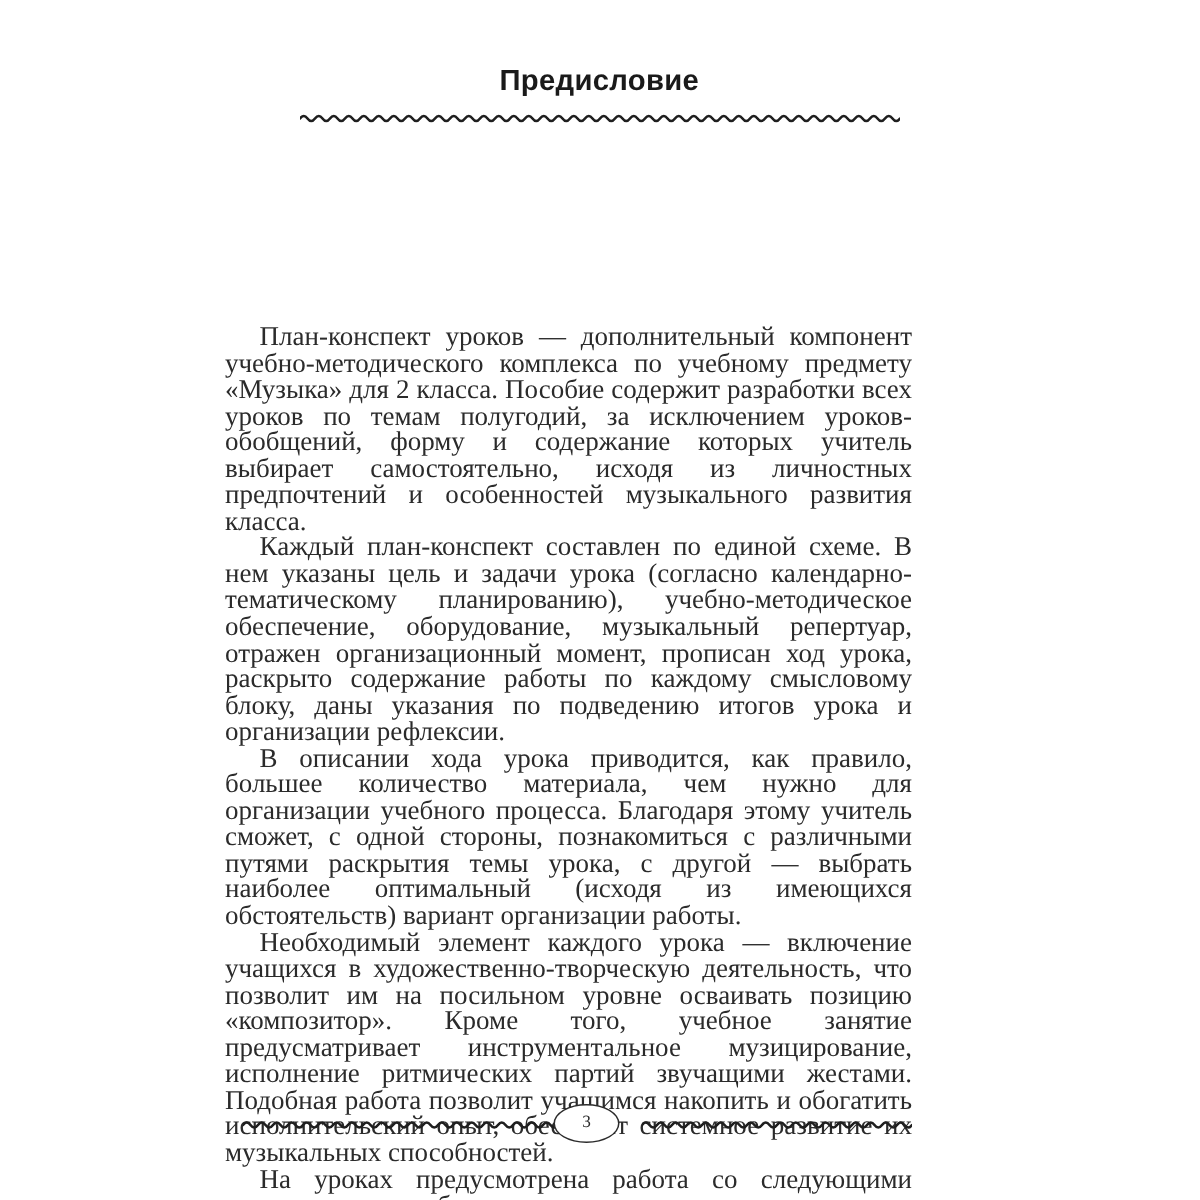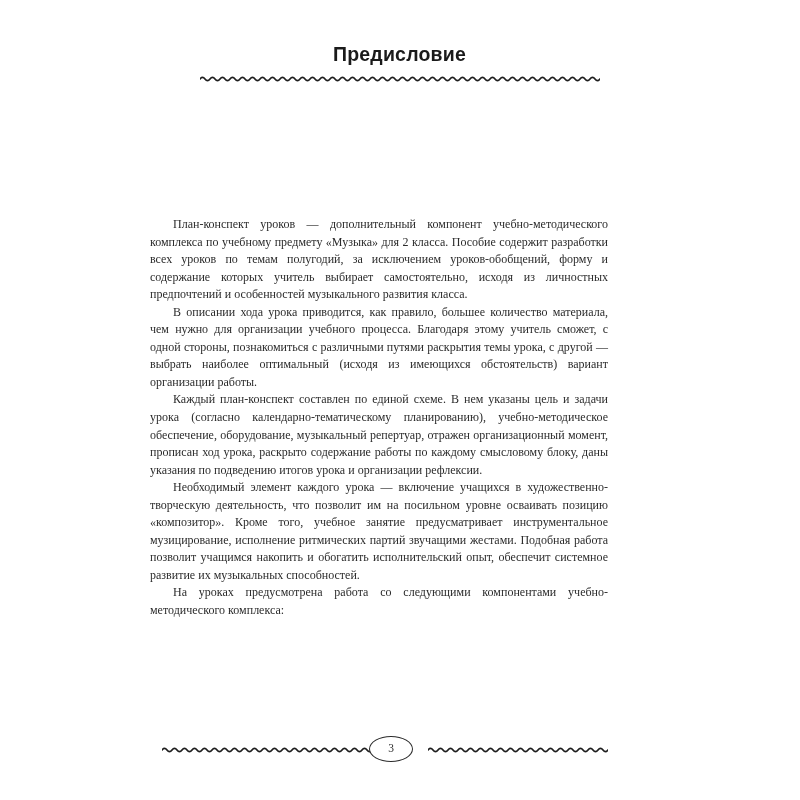--- a/index.html
+++ b/index.html
@@ -49,21 +49,21 @@
   
   .content {
     position: absolute;
     left: 150px;
     top: 216px;
     width: 458px;
   }
   .content p {
     margin: 0;
     padding: 0;
-    font-size: 12px;
+    font-size: 18px;
     line-height: 17.55px;
     color: #2b2b2b;
     text-align: justify;
     text-justify: inter-word;
     text-indent: 23px;
     hyphens: manual;
     -webkit-hyphens: manual;
     word-spacing: 0.1px;
   }
 
@@ -136,22 +136,22 @@
                t5,0 t5,0 t5,0 t5,0 t5,0 t5,0 t5,0 t5,0 t5,0 t5,0
                t5,0 t5,0 t5,0 t5,0 t5,0 t5,0 t5,0 t5,0 t5,0 t5,0
                t5,0 t5,0 t5,0 t5,0 t5,0 t5,0 t5,0 t5,0 t5,0 t5,0
                t5,0 t5,0 t5,0 t5,0 t5,0 t5,0 t5,0 t5,0 t5,0 t5,0
                t5,0 t5,0 t5,0 t5,0 t5,0 t5,0 t5,0 t5,0 t5,0 t5,0" fill="none" stroke="#1f1f1f" stroke-width="1.7" stroke-linecap="round"></path>
     </svg>
   </div>
 
   <div class="content">
     <p>План-конспект уроков — дополнительный компонент учебно-мето­дического комплекса по учебному предмету «Музыка» для 2 класса. Пособие содержит разработки всех уроков по темам полугодий, за ис­ключением уроков-обобщений, форму и содержание которых учитель выбирает самостоятельно, исходя из личностных предпочтений и осо­бенностей музыкального развития класса.</p>
+    <p>Каждый план-конспект составлен по единой схеме. В нем указаны цель и задачи урока (согласно календарно-тематическому планирова­нию), учебно-методическое обеспечение, оборудование, музыкальный репертуар, отражен организационный момент, прописан ход урока, рас­крыто содержание работы по каждому смысловому блоку, даны указа­ния по подведению итогов урока и организации рефлексии.</p>
     <p>В описании хода урока приводится, как правило, большее количество материала, чем нужно для организации учебного процесса. Благодаря этому учитель сможет, с одной стороны, познакомиться с различны­ми путями раскрытия темы урока, с другой — выбрать наиболее опти­мальный (исходя из имеющихся обстоятельств) вариант организации работы.</p>
-    <p>Каждый план-конспект составлен по единой схеме. В нем указаны цель и задачи урока (согласно календарно-тематическому планирова­нию), учебно-методическое обеспечение, оборудование, музыкальный репертуар, отражен организационный момент, прописан ход урока, рас­крыто содержание работы по каждому смысловому блоку, даны указа­ния по подведению итогов урока и организации рефлексии.</p>
     <p>Необходимый элемент каждого урока — включение учащихся в ху­дожественно-творческую деятельность, что позволит им на посильном уровне осваивать позицию «композитор». Кроме того, учебное заня­тие предусматривает инструментальное музицирование, исполнение ритмических партий звучащими жестами. Подобная работа позволит учащимся накопить и обогатить исполнительский опыт, обеспечит си­стемное развитие их музыкальных способностей.</p>
     <p>На уроках предусмотрена работа со следующими компонентами учеб­но-методического комплекса:</p>
   </div>
 
   <div class="footer">
     <div class="footer-inner">
 
       <svg class="footer-wave-left" width="210" height="10" viewBox="0 0 210 10" xmlns="http://www.w3.org/2000/svg" aria-hidden="true">
         <path d="M0,5 q2.5,-3.4 5,0 t5,0 t5,0 t5,0 t5,0 t5,0 t5,0 t5,0 t5,0 t5,0
                  t5,0 t5,0 t5,0 t5,0 t5,0 t5,0 t5,0 t5,0 t5,0 t5,0

